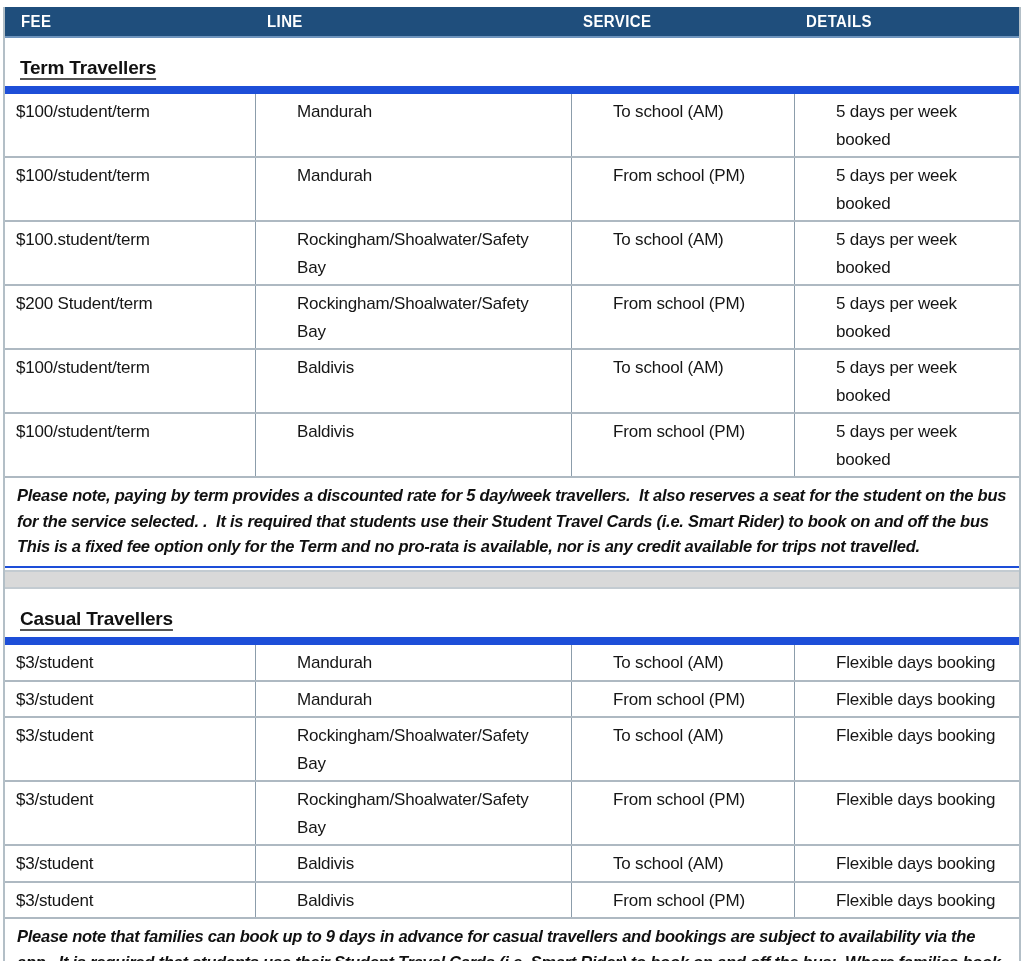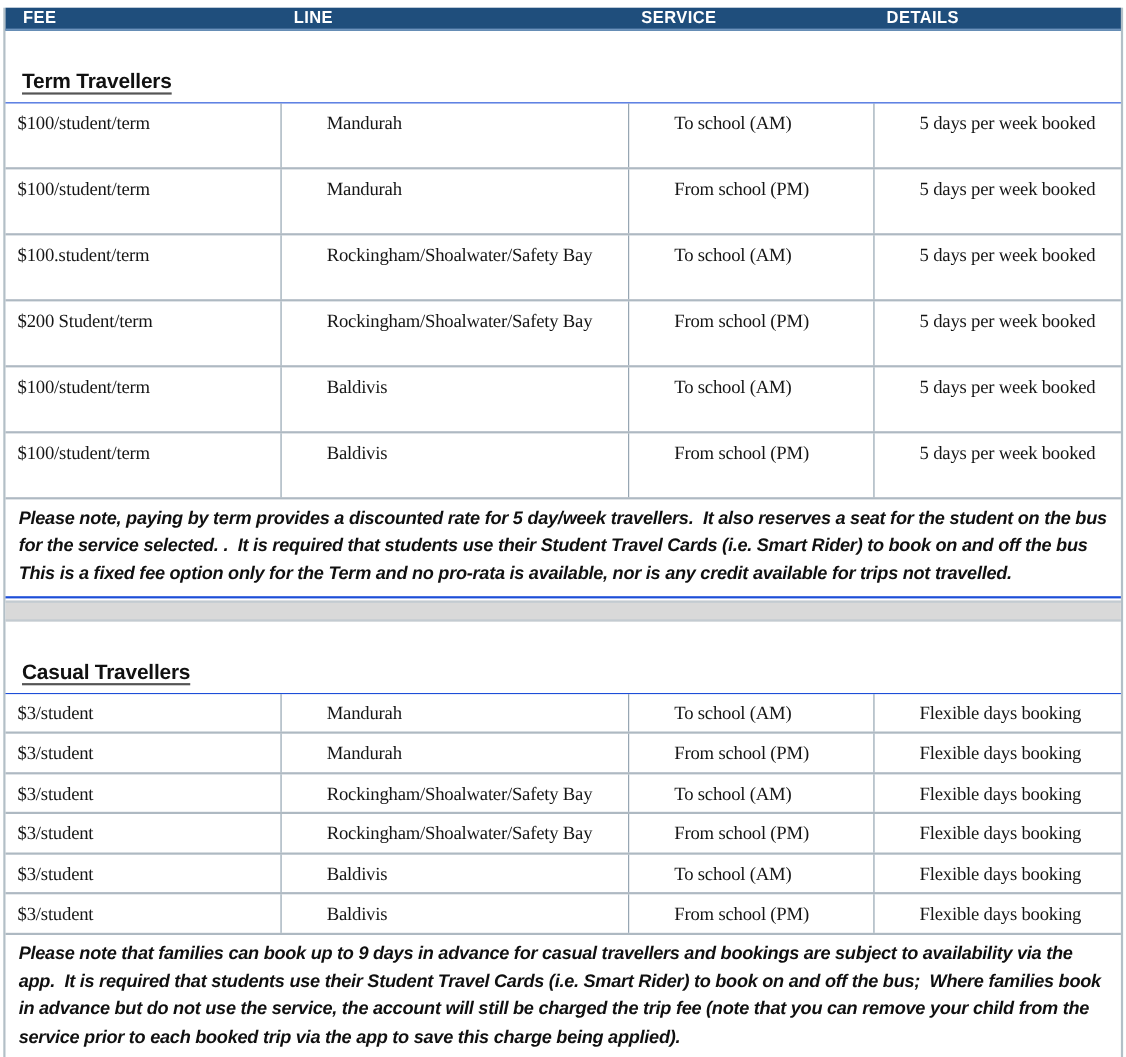--- a/index.html
+++ b/index.html
@@ -18,47 +18,47 @@
   }
   
   .grid-cols {
     display: grid;
     grid-template-columns: 250px 316px 223px 1fr;
   }
   
   .table-header {
     background: #1f4e7c;
     border-bottom: 2px solid #6e94bd;
-    height: 21px;
+    height: 31px;
     align-items: center;
   }
   .table-header .hcell {
     color: #ffffff;
     font-weight: bold;
     font-size: 15px;
     letter-spacing: 0.4px;
     padding-left: 12px;
     transform: scaleY(1.05);
   }
   .table-header .hcell:first-child { padding-left: 16px; }
   
   .section-heading {
-    padding: 36px 0 7px 15px;
+    padding: 19px 0 7px 15px;
     font-size: 19px;
     font-weight: bold;
     color: #111;
     letter-spacing: -0.2px;
     text-decoration: underline;
     text-underline-offset: 4px;
     text-decoration-thickness: 2px;
     text-decoration-color: #555;
     width: max-content;
   }
   
-  .rows { border-top: 1px solid #1d4ed8; font-family: Liberation Serif, serif; }
+  .rows { border-top: 8px solid #1d4ed8; }
   .trow { border-bottom: 2px solid #aeb9c2; }
   .trow .cell {
     padding: 4px 10px 3px 11px;
     font-size: 17px;
     line-height: 1.62;
     color: #161616;
     letter-spacing: -0.2px;
   }
   .trow .cell + .cell { border-left: 1.5px solid #8c9dab; padding-left: 41px; }
   .term-row .cell  { min-height: 58px; }

